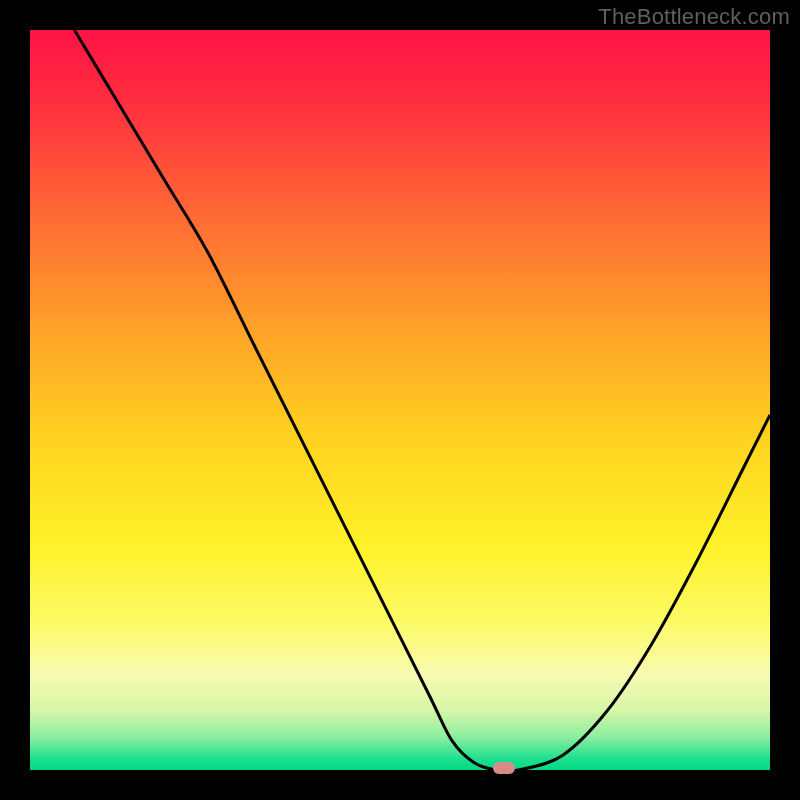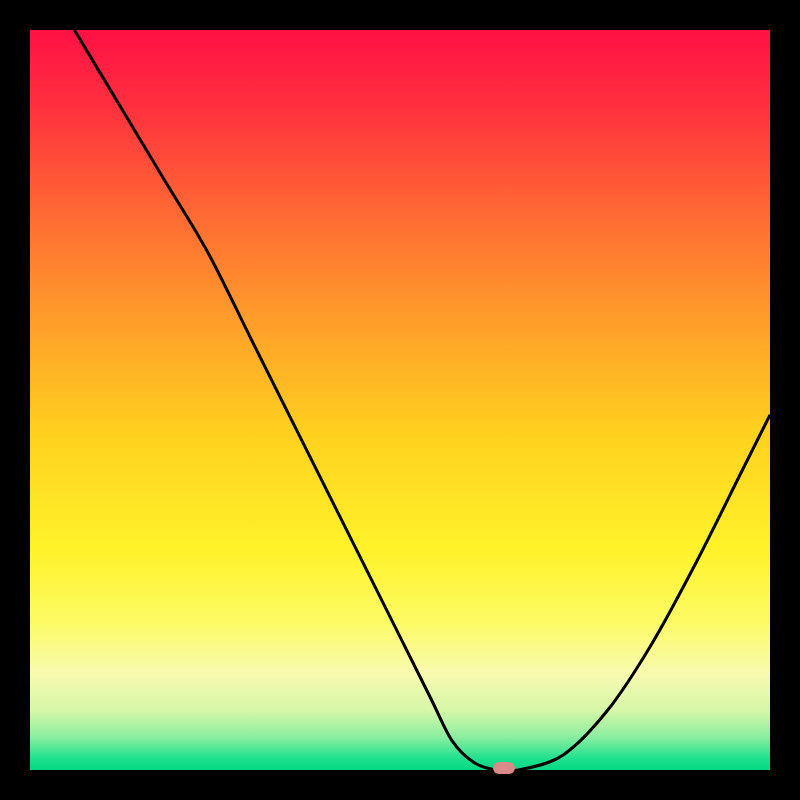--- a/index.html
+++ b/index.html
@@ -51,20 +51,21 @@
     background: #d98b89;
     z-index: 12;
     transform: translate(-50%, -50%);
   }
 </style>
 </head>
 <body>
 
 <div class="frame">
 
+  <div class="attribution">TheBottleneck.com</div>
 
   <div class="plot-area">
 
     <svg class="gradient-bg" viewBox="0 0 740 740" preserveAspectRatio="none">
       <defs>
         <linearGradient id="bg-grad" x1="0" y1="0" x2="0" y2="1">
             <stop offset="0%" stop-color="#ff1245"></stop>
             <stop offset="10%" stop-color="#ff2f3f"></stop>
             <stop offset="25%" stop-color="#ff6a34"></stop>
             <stop offset="40%" stop-color="#ffa02a"></stop>

